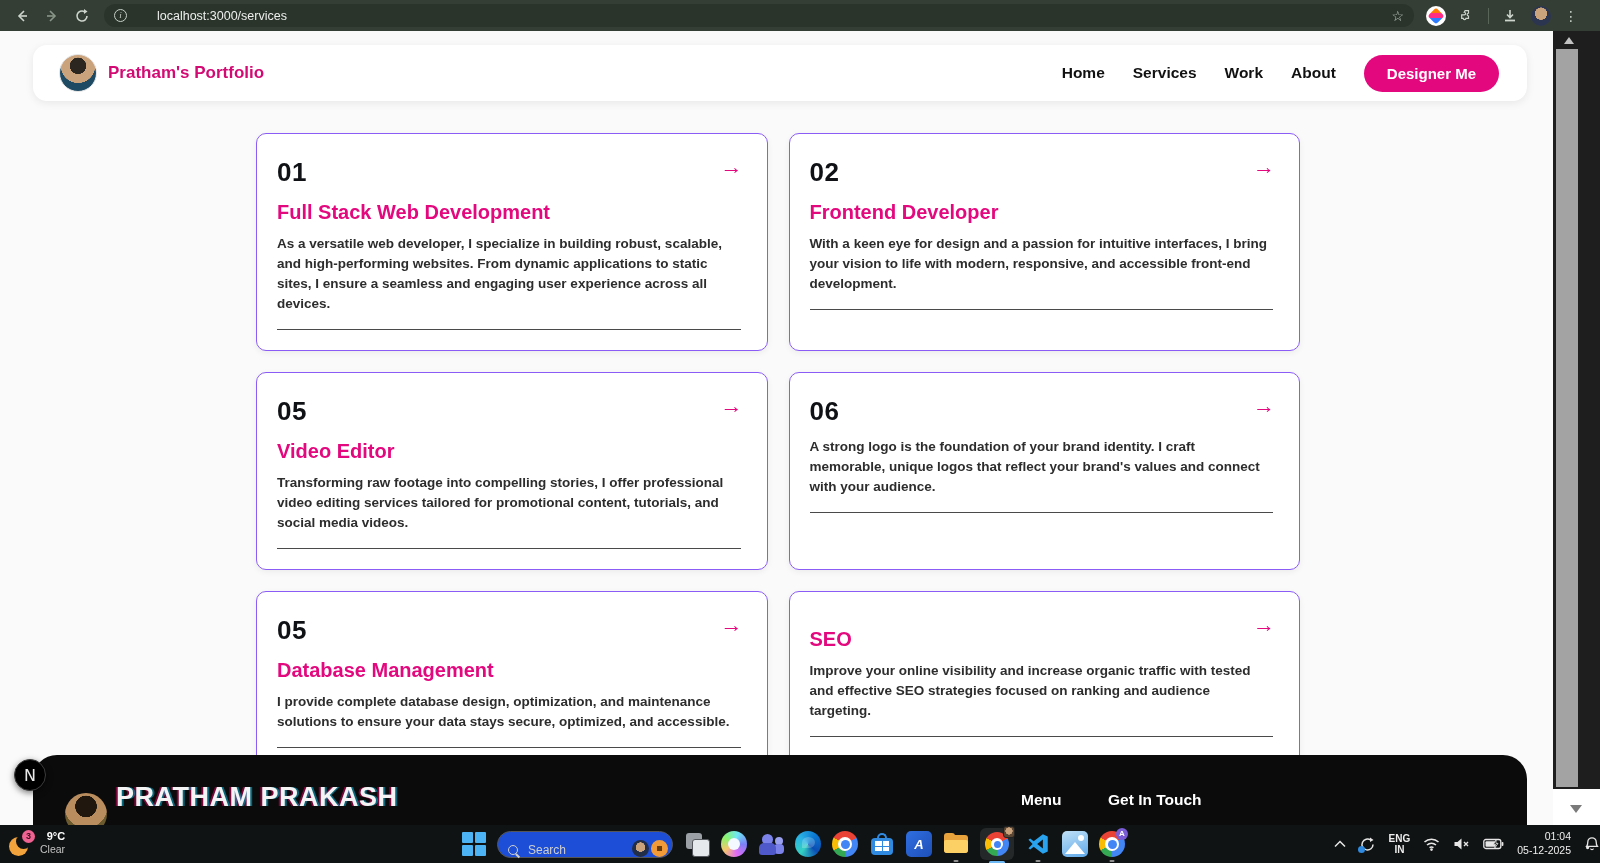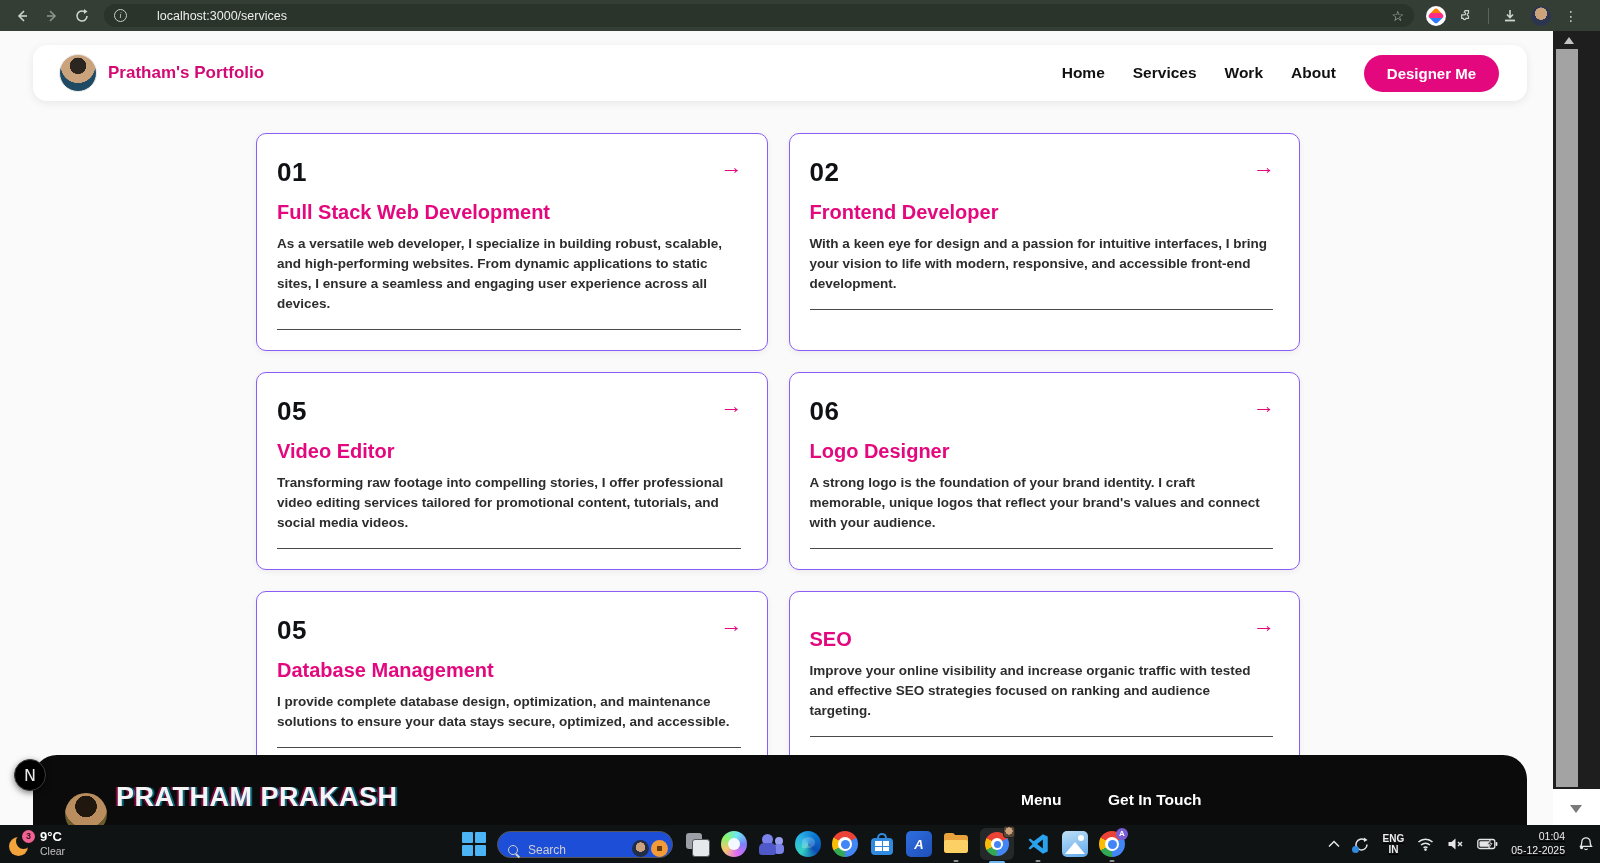--- a/index.html
+++ b/index.html
@@ -85,21 +85,21 @@
     z-index:60; display:flex; align-items:center; }
   .weather { position:absolute; left:8px; top:3px; display:flex; align-items:center; cursor:pointer; }
   .weather-ico { position:relative; width:26px; height:26px; margin-top:4px; }
   .moon { position:absolute; left:1px; top:5px; width:19px; height:19px; border-radius:50%;
     background:#f2a33c; }
   .moon::after { content:""; position:absolute; left:7px; top:-3px; width:15px; height:15px;
     border-radius:50%; background:#101314; }
   .w-badge { position:absolute; right:-1px; top:-2px; width:13px; height:13px; border-radius:50%;
     background:#f06292; color:#401020; font-size:9px; font-weight:bold; text-align:center; line-height:13px; }
   .weather-txt { margin-left:6px; line-height:1.2; }
-  .w-temp { color:#fff; font-size:13px; font-weight:600; }
+  .w-temp { color:#fff; font-size:11px; font-weight:600;text-align:right; }
   .w-desc { color:#c2c2c2; font-size:10.5px; }
 
   .tb-center { position:absolute; left:462px; top:0; height:38px; display:flex; align-items:center; gap:11px; }
   .start { width:24px; height:24px; display:grid; grid-template-columns:11px 11px; grid-template-rows:11px 11px;
     gap:1.5px; cursor:pointer; }
   .start span { background:#4cb4f5; border-radius:1px; }
   .search-pill { width:176px; height:27px; border-radius:14px; background:#1d4ed8; border:1px solid #565656;
     display:flex; align-items:flex-end; padding:0 4px 0 10px; cursor:pointer; }
   .mag { width:12px; height:12px; position:relative; flex:0 0 auto; }
   .mag::before { content:""; position:absolute; left:0; top:0; width:8px; height:8px;
@@ -177,21 +177,21 @@
   .photos { border-radius:5px; background:linear-gradient(160deg,#bfe0f7,#5fa8e8); overflow:hidden; }
   .photos::before { content:""; position:absolute; left:3px; bottom:3px; width:0; height:0;
     border-left:10px solid transparent; border-right:10px solid transparent; border-bottom:12px solid #fff; }
   .photos::after { content:""; position:absolute; right:4px; top:4px; width:6px; height:6px;
     border-radius:50%; background:#fff; }
 
   .profile-badge { position:absolute; right:-3px; top:-3px; width:12px; height:12px; border-radius:50%;
     background:#7a5cd6; color:#fff; font-size:8px; font-weight:bold; text-align:center; line-height:12px;
     font-style:normal; }
 
-  .tray { position:absolute; right:6px; top:0; height:38px; display:flex; align-items:center; gap:13px;text-decoration:underline; }
+  .tray { position:absolute; right:0; top:0; height:38px; display:flex; align-items:center; gap:13px; }
   .tray svg { display:block; }
   .lang { color:#eee; font-size:10px; font-weight:600; text-align:center; line-height:1.15; cursor:pointer; }
   .clock { color:#eee; font-size:10.5px; text-align:right; line-height:1.3; cursor:pointer; }
   .chev { cursor:pointer; }
   .sync { position:relative; cursor:pointer; }
   .sync .bluedot { position:absolute; left:-1px; bottom:0; width:7px; height:7px; border-radius:50%;
     background:#2f8ae0; }
 </style>
 </head>
 <body>
@@ -279,21 +279,20 @@
     <div class="card">
       <div class="card-number">05</div>
       <div class="card-arrow">→</div>
       <div class="card-title">Video Editor</div>
       <div class="card-desc">Transforming raw footage into compelling stories, I offer professional video editing services tailored for promotional content, tutorials, and social media videos.</div>
       <hr class="card-divider">
     </div>
     <div class="card">
       <div class="card-number">06</div>
       <div class="card-arrow">→</div>
-      <div class="card-title">Logo Designer</div>
       <div class="card-desc">A strong logo is the foundation of your brand identity. I craft memorable, unique logos that reflect your brand's values and connect with your audience.</div>
       <hr class="card-divider">
     </div>
     <div class="card">
       <div class="card-number">05</div>
       <div class="card-arrow">→</div>
       <div class="card-title">Database Management</div>
       <div class="card-desc">I provide complete database design, optimization, and maintenance solutions to ensure your data stays secure, optimized, and accessible.</div>
       <hr class="card-divider">
     </div>

